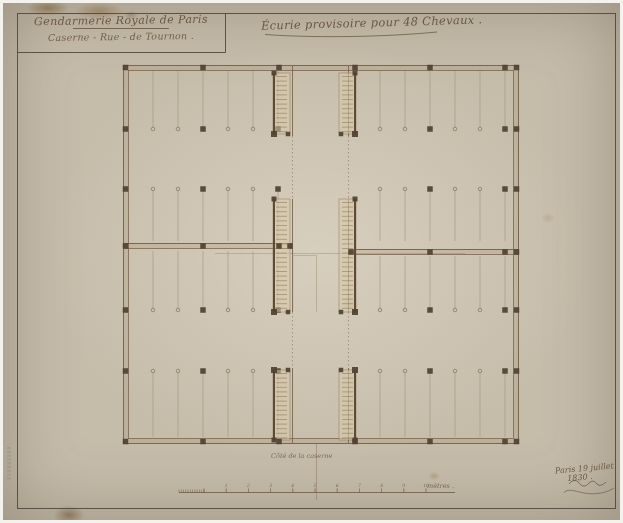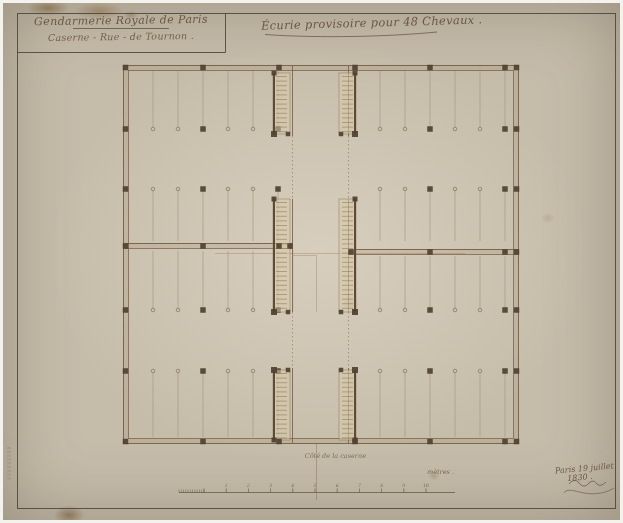--- a/index.html
+++ b/index.html
@@ -20,22 +20,22 @@
     font-family:"DejaVu Serif", serif;
     text-decoration:underline;
   }
   svg{position:absolute;left:0;top:0;}
   .hand{position:absolute;color:#6a5841;font-style:italic;white-space:nowrap;}
   #agency{left:16px;top:11px;width:204px;text-align:center;}
   #agency .l1{font-size:11px;letter-spacing:.4px;transform:rotate(-.8deg);}
   #agency .rule{width:96px;height:0;border-bottom:1px solid rgba(106,88,65,.85);margin:1px auto 2px;}
   #agency .l2{font-size:9.5px;letter-spacing:.3px;transform:rotate(-.8deg);opacity:.92;}
   #draw-title{left:258px;top:13px;width:192px;font-size:11.5px;letter-spacing:.3px;transform:rotate(-1.6deg);}
-  #plan-label{left:268px;top:449px;width:95px;text-align:right;font-size:6.5px;opacity:.8;}
-  #metres{left:424px;top:465px;font-size:6.5px;opacity:.85;}
+  #plan-label{left:268px;top:449px;width:95px;text-align:left;font-size:6.5px;opacity:.8;}
+  #metres{left:424px;top:479px;font-size:6.5px;opacity:.85;}
   #date1{left:552px;top:461px;width:58px;text-align:center;font-size:8px;transform:rotate(-5deg);}
   #date2{left:552px;top:470px;width:50px;text-align:center;font-size:8px;transform:rotate(-5deg);}
 </style>
 </head>
 <body>
 
 <div id="sheet">
 
   <svg id="plan-svg" width="623" height="523" viewBox="0 0 623 523">
       <g>

